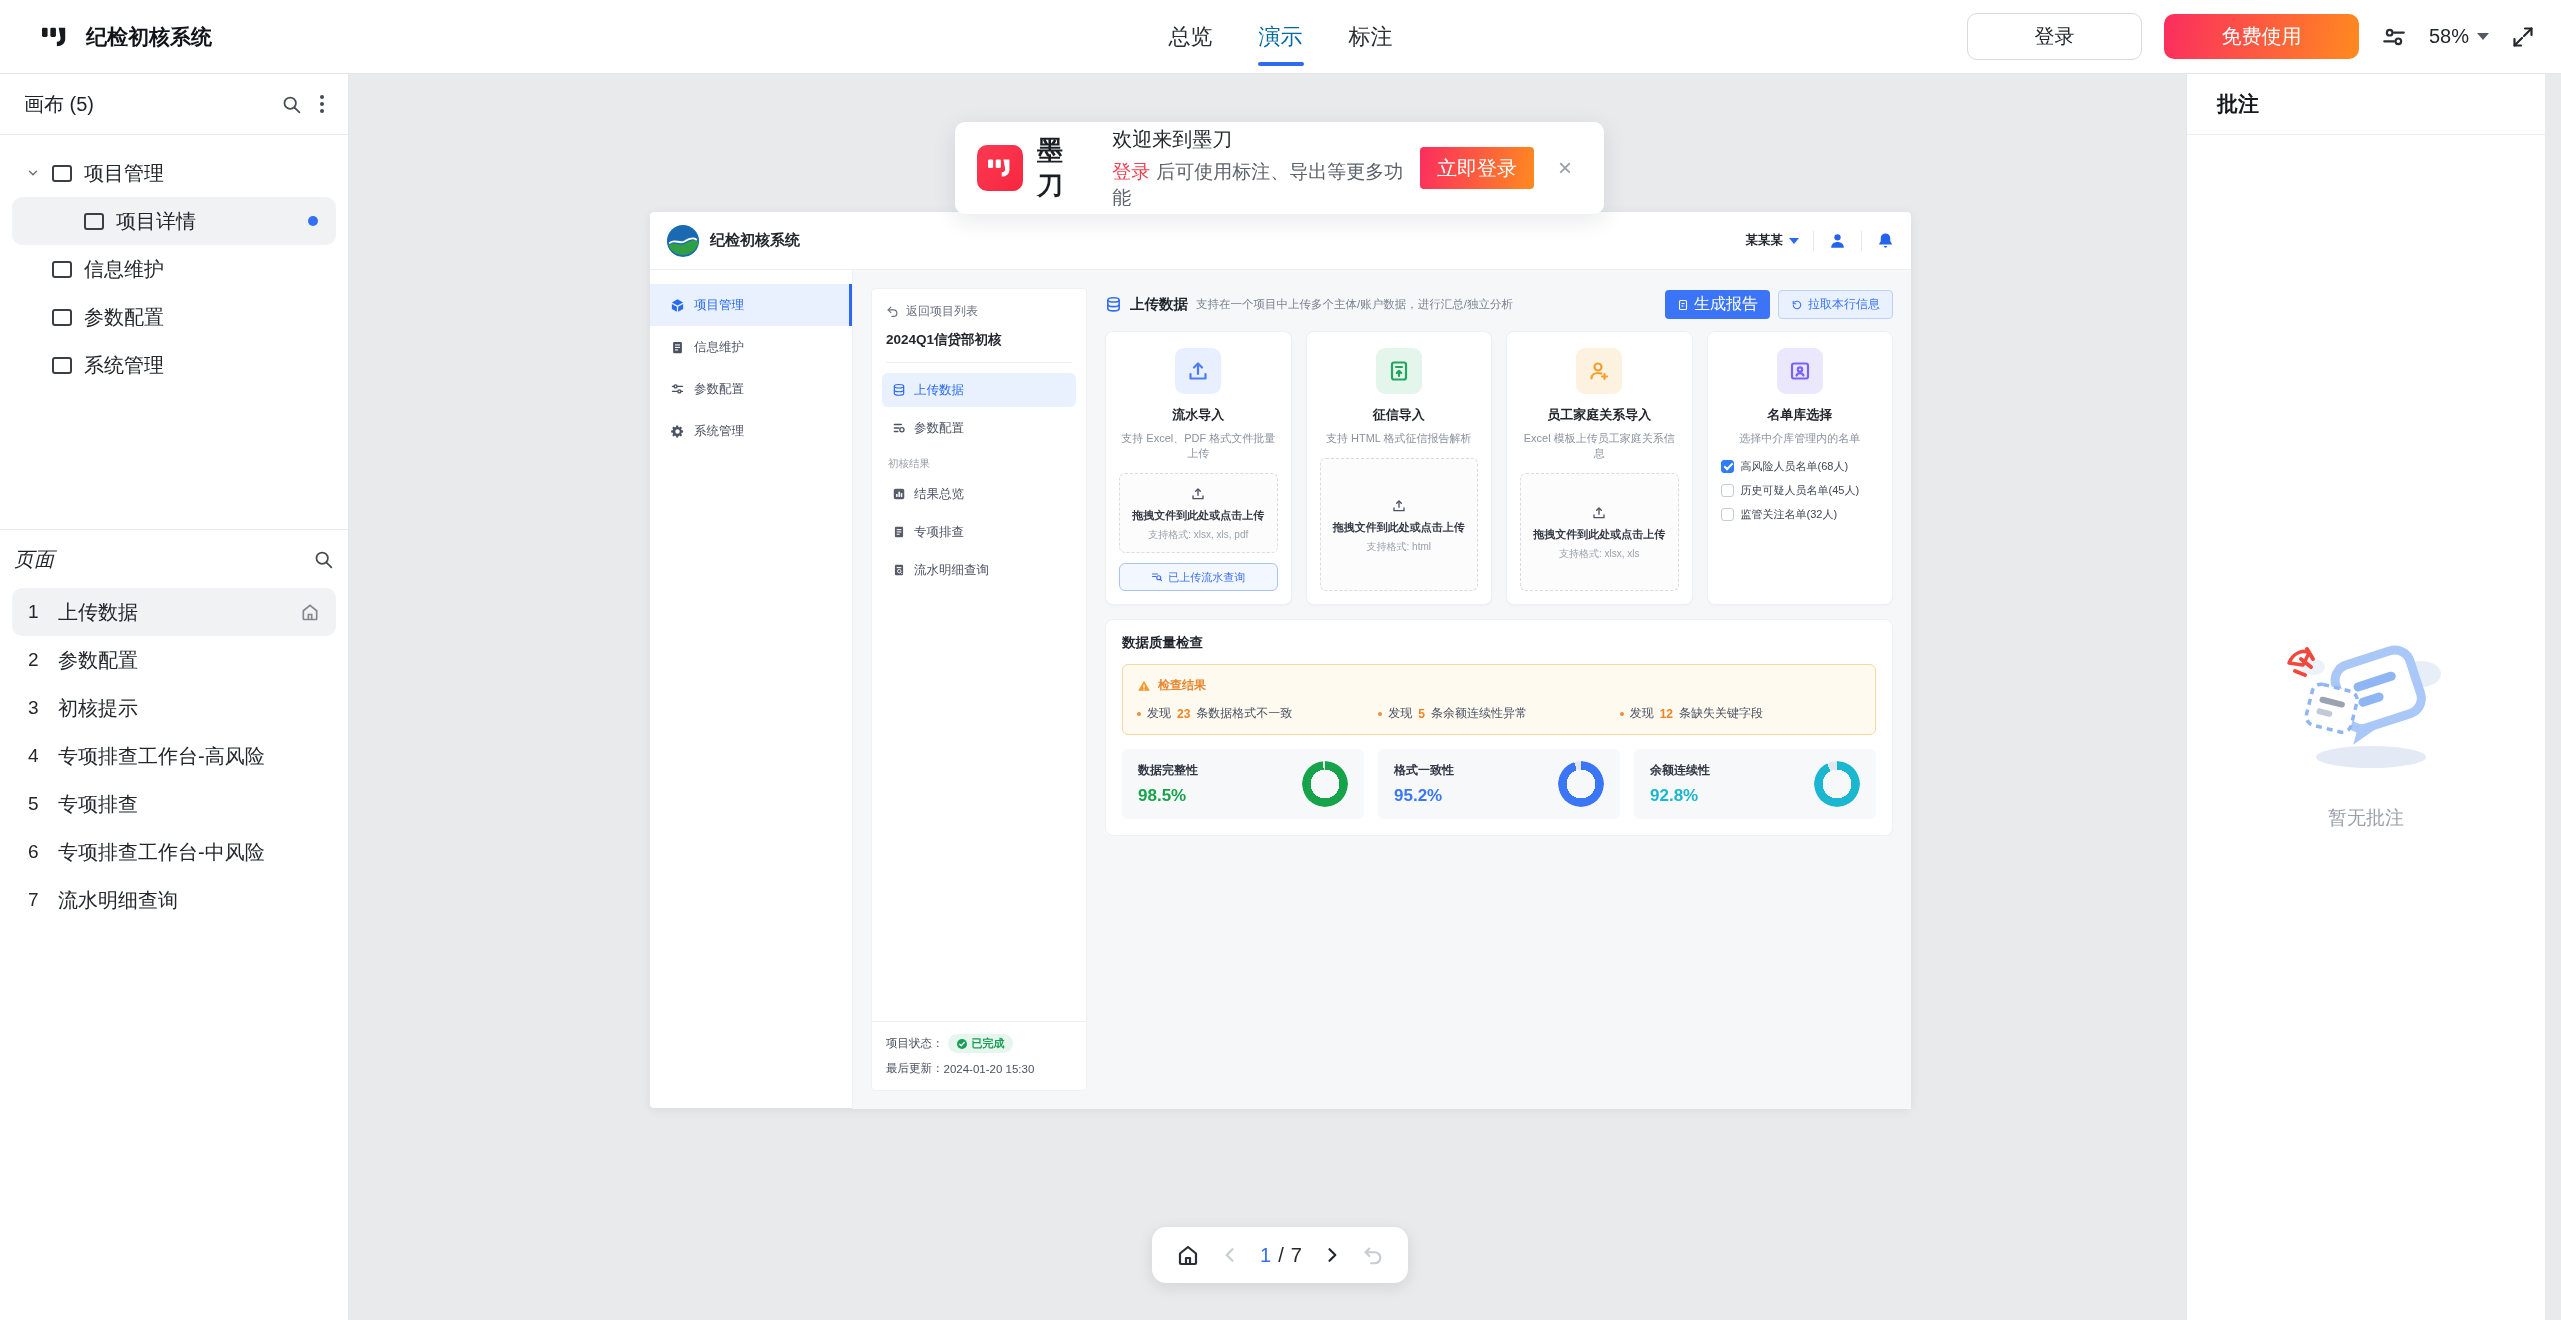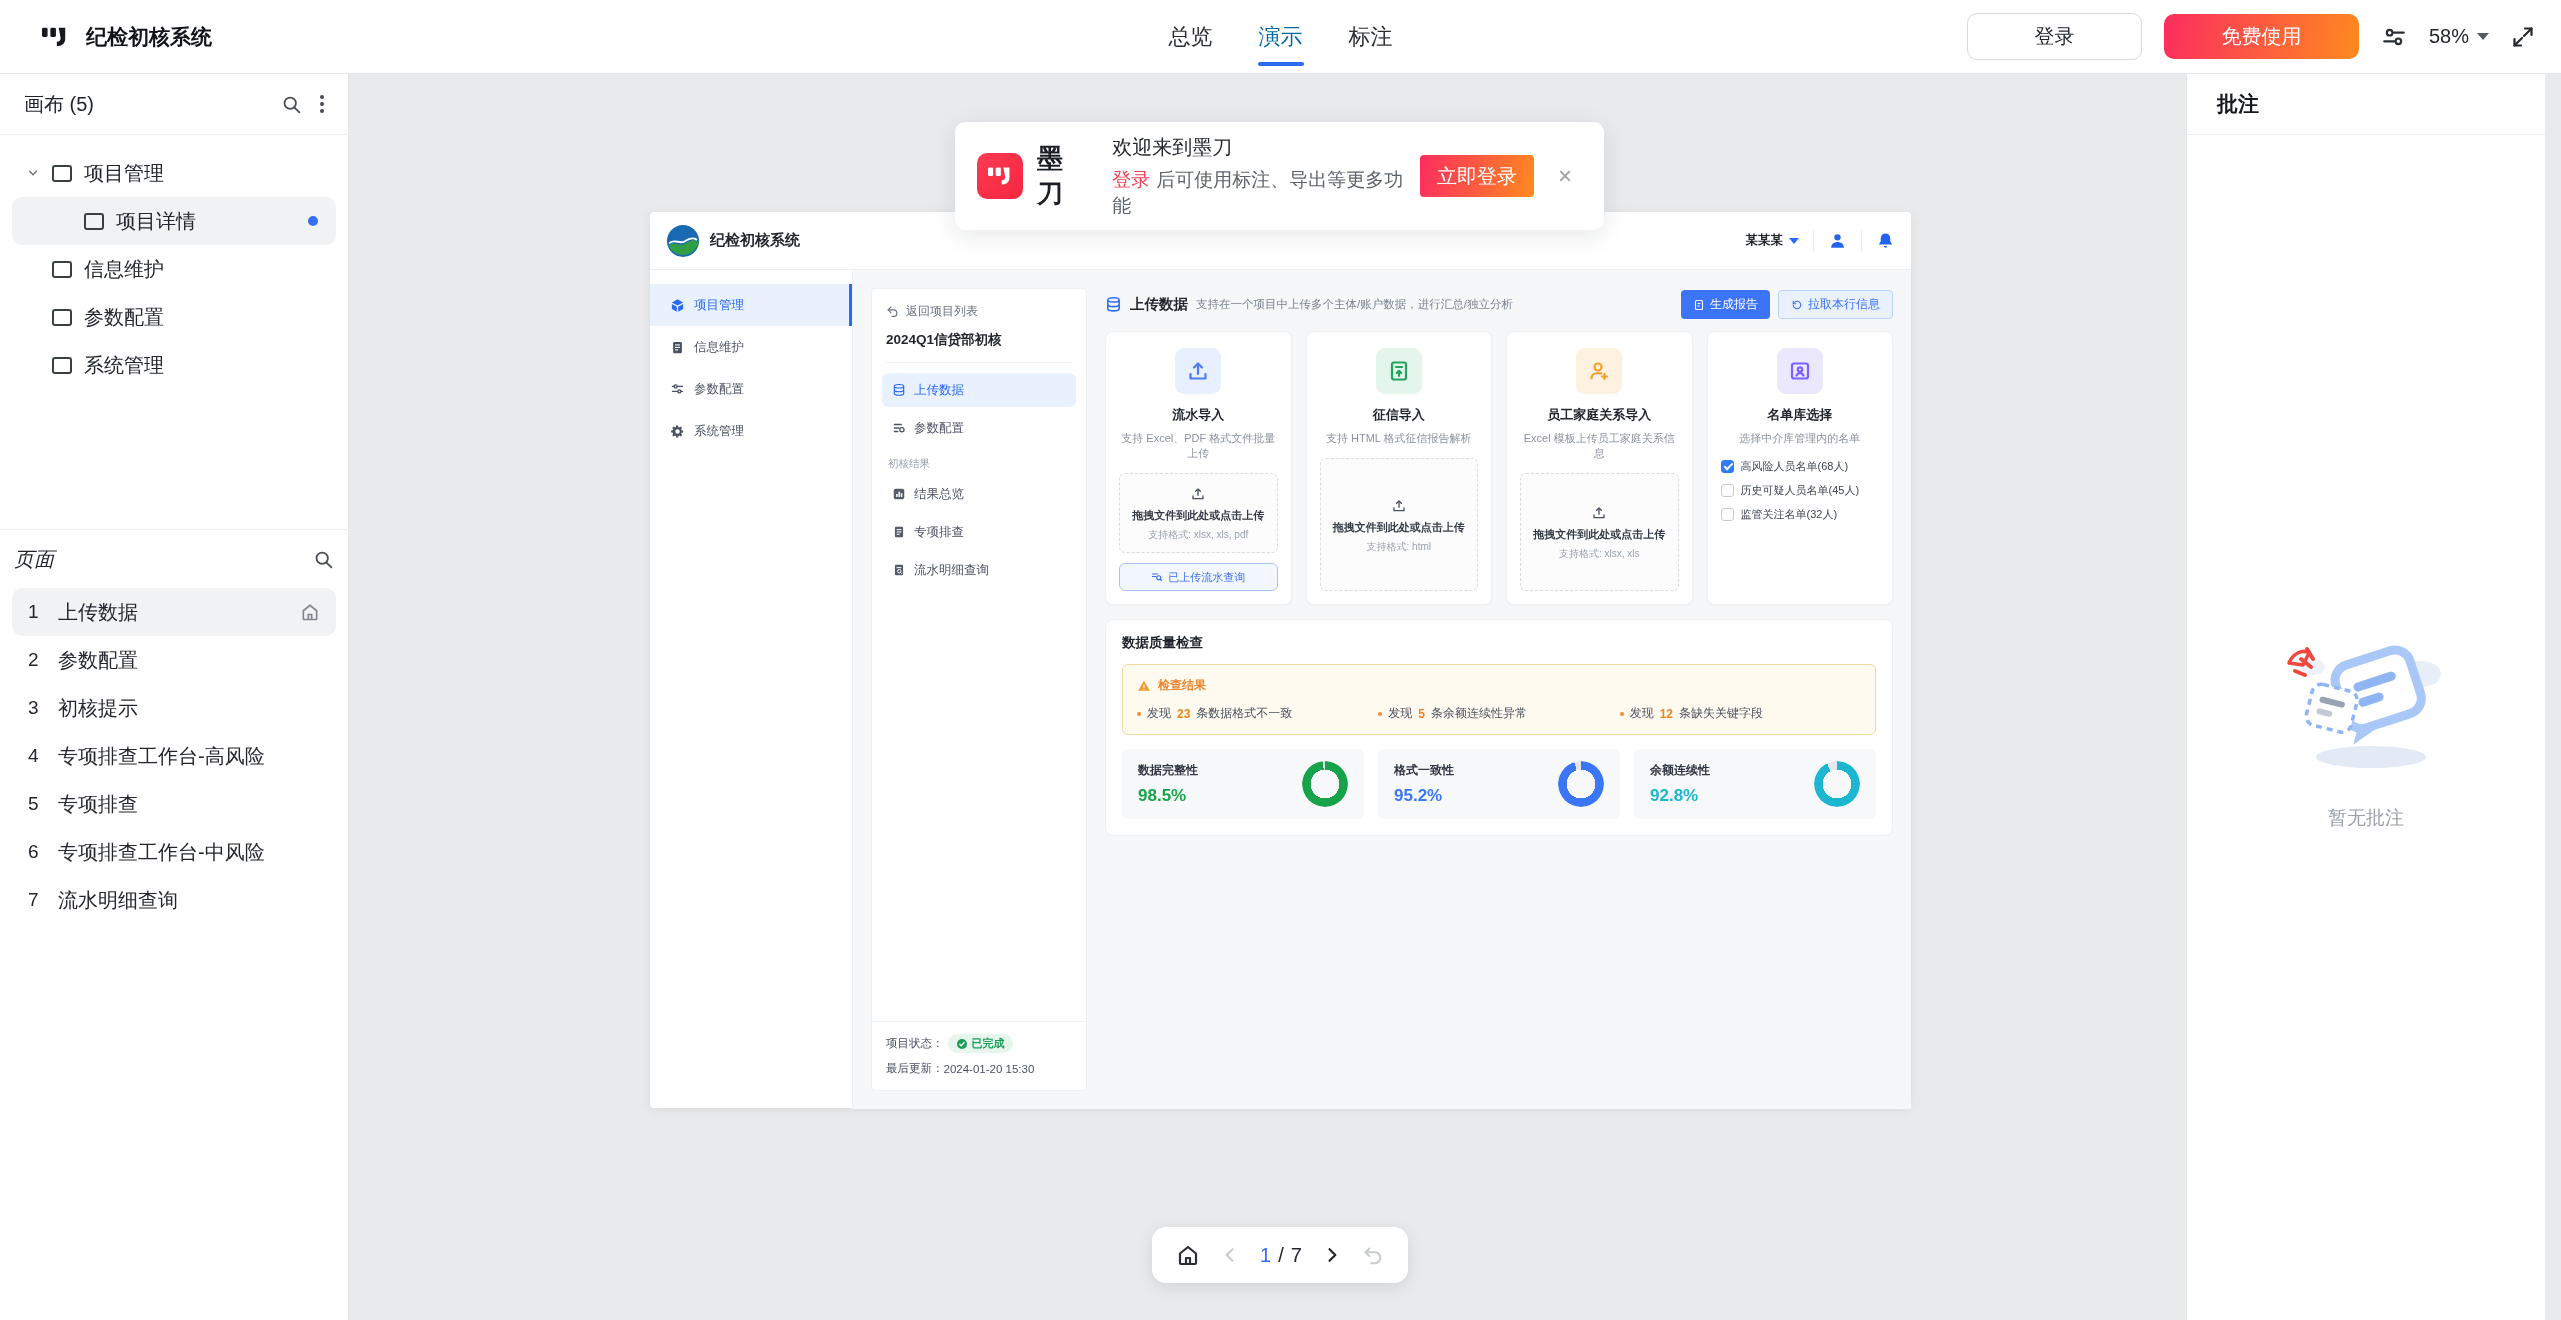--- a/index.html
+++ b/index.html
@@ -48,21 +48,21 @@
   
   .annot{position:absolute;top:74px;right:16px;width:358px;height:1246px;background:#fff;border-left:1px solid #e4e5e7;z-index:20;}
   .annot-head{height:60px;display:flex;align-items:center;padding:0 30px;font-size:21px;font-weight:bold;color:#16191d;border-bottom:1px solid #eceef1;}
   .annot-empty{position:absolute;top:555px;left:0;right:0;text-align:center;}
   .annot-empty .txt{margin-top:16px;font-size:19px;color:#9ba1aa;}
 
   
   .canvas{position:absolute;top:74px;left:349px;width:1853px;height:1246px;background:#e9eaec;}
 
   
-  .banner{position:absolute;left:606px;top:48px;width:649px;height:108px;background:#fff;border-radius:10px;box-shadow:0 6px 24px rgba(20,30,50,.10);display:flex;align-items:center;padding:0 22px;box-sizing:border-box;gap:14px;z-index:25;}
+  .banner{position:absolute;left:606px;top:48px;width:649px;height:92px;background:#fff;border-radius:10px;box-shadow:0 6px 24px rgba(20,30,50,.10);display:flex;align-items:center;padding:0 22px;box-sizing:border-box;gap:14px;z-index:25;}
   .mk-logo{width:46px;height:46px;border-radius:10px;background:linear-gradient(135deg,#fb3a52,#f7273f);display:flex;align-items:center;justify-content:center;flex:none;}
   .mk-name{font-size:26px;font-weight:bold;color:#1b1e24;margin-right:12px;}
   .bn-txt .l1{font-size:20px;color:#23272d;}
   .bn-txt .l2{font-size:19px;color:#5d636c;margin-top:6px;}
   .bn-txt .l2 .red{color:#f23d4e;margin-right:6px;}
   .btn-now{margin-left:auto;height:42px;min-width:114px;border-radius:4px;background:linear-gradient(100deg,#fb2d5f 0%,#ff8a1f 100%);color:#fff;font-size:20px;display:flex;align-items:center;justify-content:center;flex:none;}
   .bn-close{width:34px;text-align:center;font-size:24px;color:#9aa0a8;flex:none;}
 
   
   .preview{position:absolute;left:301px;top:138px;width:1261px;height:896px;background:#fff;border-radius:4px;box-shadow:0 2px 12px rgba(0,0,0,.07);}
@@ -89,21 +89,21 @@
   .side-spacer{flex:1;}
   .side-status{border-top:1px solid #eef0f2;padding:12px 14px 14px;font-size:11.5px;color:#4a5160;}
   .st-row{display:flex;align-items:center;margin-top:8px;}
   .st-row:first-child{margin-top:0;}
   .badge-done{display:inline-flex;align-items:center;gap:4px;background:#e6f6ec;color:#1a9e57;border-radius:10px;padding:2px 8px;font-size:11px;font-weight:bold;margin-left:4px;}
   .pv-content{flex:1;min-width:0;}
   .c-header{display:flex;align-items:center;margin:2px 0 12px;}
   .c-title{font-size:14.5px;font-weight:bold;color:#1f242c;margin:0 8px;}
   .c-sub{font-size:11.5px;color:#7a8290;}
   .c-btns{margin-left:auto;display:flex;gap:8px;}
-  .btn-primary{height:29px;padding:0 12px;background:#3b74f6;color:#fff;border-radius:4px;font-size:12px;display:inline-flex;align-items:center;gap:5px;}
+  .btn-primary{height:29px;padding:0 12px;background:#3b74f6;color:#fff;border-radius:4px;font-size:16px;display:inline-flex;align-items:center;gap:5px;}
   .btn-lightb{height:29px;padding:0 12px;background:#e9f1fe;color:#3b74f6;border:1px solid #bcd2fb;border-radius:4px;font-size:12px;display:inline-flex;align-items:center;gap:5px;box-sizing:border-box;}
   .ucards{display:grid;grid-template-columns:repeat(4,1fr);gap:14px;}
   .ucard{background:#fff;border:1px solid #eef0f2;border-radius:8px;padding:16px 13px 13px;text-align:center;box-shadow:0 1px 3px rgba(0,0,0,.03);display:flex;flex-direction:column;}
   .uicon{width:46px;height:46px;border-radius:9px;margin:0 auto;display:flex;align-items:center;justify-content:center;}
   .uicon.c1{background:#e8effe;color:#4c7df6;}
   .uicon.c2{background:#e4f5eb;color:#22a55e;}
   .uicon.c3{background:#fdf1df;color:#f59f2c;}
   .uicon.c4{background:#ebe8fe;color:#7b61ff;}
   .utitle{font-size:13px;font-weight:bold;color:#23272d;margin-top:12px;}
   .udesc{font-size:11px;color:#8a919f;margin-top:7px;}

